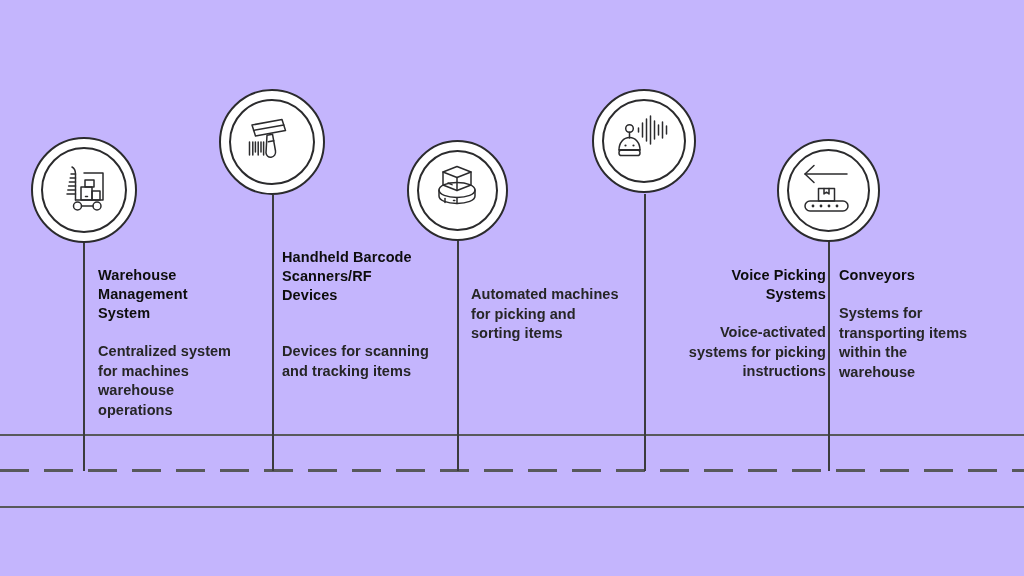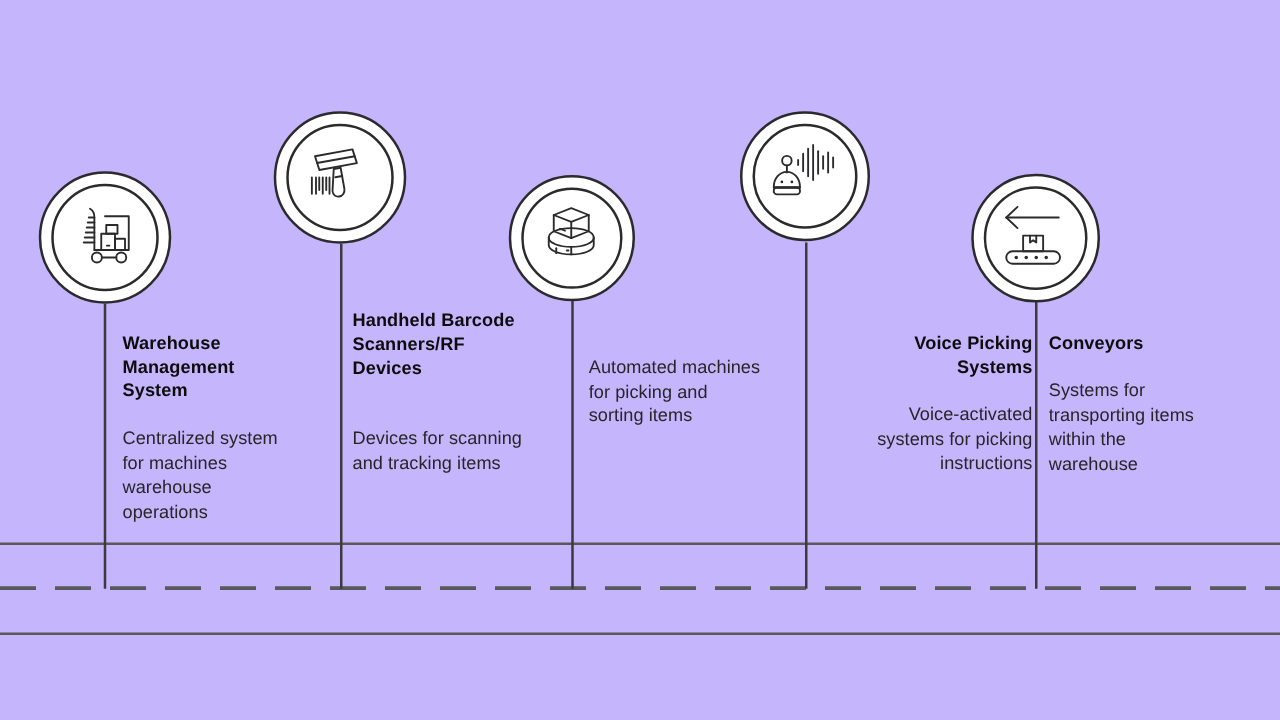--- a/index.html
+++ b/index.html
@@ -79,21 +79,21 @@
     font-size: 14.5px;
     font-weight: bold;
     line-height: 19px;
     color: #0d0d0d;
     letter-spacing: 0.1px;
     margin: 0;
     white-space: pre-line;
   }
   .node-desc {
     font-size: 14.5px;
-    font-weight: normal;
+    font-weight: bold;
     line-height: 19.5px;
     color: #262626;
     letter-spacing: 0.05px;
     margin: 0;
     white-space: pre-line;
   }
 </style>
 </head>
 <body>
 

